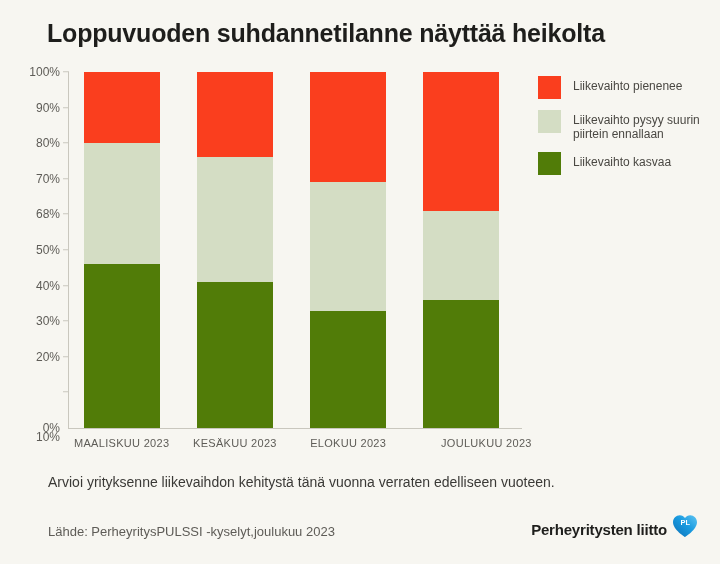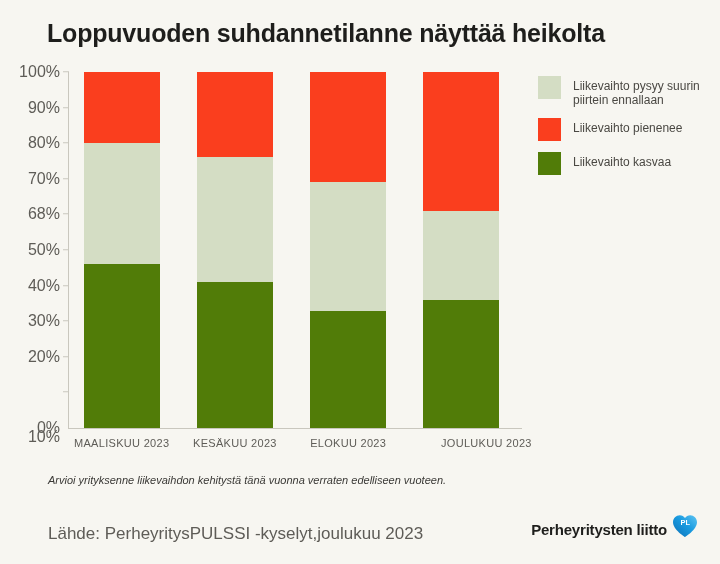--- a/index.html
+++ b/index.html
@@ -38,21 +38,21 @@
     border-bottom: 1.5px solid #C9C7BE;
     box-sizing: content-box;
   }
 
   
   .ylabel {
     position: absolute;
     right: 100%;
     margin-right: 9px;
     transform: translateY(-50%);
-    font-size: 16px;
+    font-size: 12px;
     color: #5E5C57;
     white-space: nowrap;
     text-align: right;
   }
   .ytick {
     position: absolute;
     left: -6px;
     width: 6px;
     height: 0;
     border-top: 1.5px solid #C9C7BE;
@@ -117,29 +117,28 @@
     line-height: 14px;
     color: #4A4843;
     padding-top: 3px;
   }
 
   
   .subtitle-note {
     position: absolute;
     left: 48px;
     top: 474px;
-    font-size: 11px;
-    font-style: italic;
+    font-size: 14px;
     color: #3A3936;
   }
   .source-line {
     position: absolute;
     left: 48px;
     top: 524px;
-    font-size: 17px;
+    font-size: 13px;
     color: #5E5C57;
   }
 
   
   .logo {
     position: absolute;
     right: 22px;
     top: 520px;
     display: flex;
     align-items: center;
@@ -212,26 +211,26 @@
   <div class="x-axis" id="x-axis">
       <div class="xlabel" style="left: 11.625%;">MAALISKUU 2023</div>
       <div class="xlabel" style="left: 36.625%;">KESÄKUU 2023</div>
       <div class="xlabel" style="left: 61.625%; text-align: right;">ELOKUU 2023</div>
       <div class="xlabel" style="left: 86.625%; margin-left: 25px;">JOULUKUU 2023</div>
     </div>
 </div>
 
 <div class="legend" id="legend">
     <div class="legend-item">
+      <span class="legend-swatch" style="background: rgb(250, 62, 30);"></span>
+      <span class="legend-text">Liikevaihto pienenee</span>
+    </div>
+    <div class="legend-item">
       <span class="legend-swatch" style="background: rgb(212, 221, 196);"></span>
       <span class="legend-text">Liikevaihto pysyy suurin piirtein ennallaan</span>
-    </div>
-    <div class="legend-item">
-      <span class="legend-swatch" style="background: rgb(250, 62, 30);"></span>
-      <span class="legend-text">Liikevaihto pienenee</span>
     </div>
     <div class="legend-item">
       <span class="legend-swatch" style="background: rgb(81, 124, 8);"></span>
       <span class="legend-text">Liikevaihto kasvaa</span>
     </div>
   </div>
 
 <div class="subtitle-note">Arvioi yrityksenne liikevaihdon kehitystä tänä vuonna verraten edelliseen vuoteen.</div>
 
 <div class="source-line">Lähde: PerheyritysPULSSI -kyselyt,joulukuu 2023</div>

